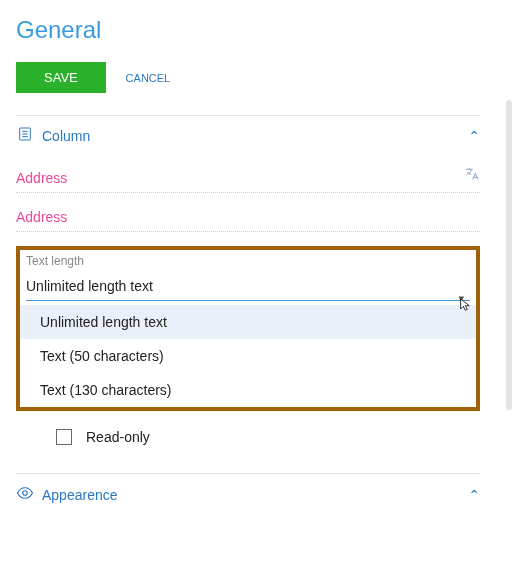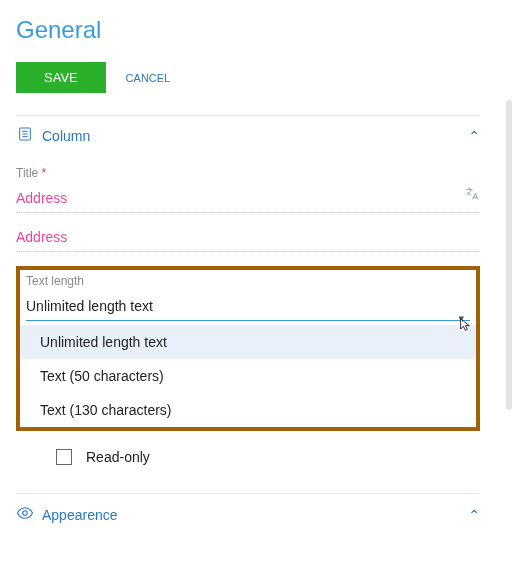--- a/index.html
+++ b/index.html
@@ -159,24 +159,20 @@
           <line x1="8" y1="8" x2="16" y2="8"></line>
           <line x1="8" y1="12" x2="16" y2="12"></line>
           <line x1="8" y1="16" x2="16" y2="16"></line>
         </svg>
     </span>
     <span class="sh-label">Column</span>
     <span class="chevron">⌃</span>
   </div>
 
   <div class="field">
-    <label class="field-label">
-      <span>Title</span>
-      <span class="req">*</span>
-    </label>
     <input type="text" class="field-value" value="Address" style="">
     <span class="translate-icon">
       <svg width="16" height="16" viewBox="0 0 24 24" fill="none" stroke="#8aa6c1" stroke-width="1.5">
           <path d="M3 5h10"></path>
           <path d="M8 3v2"></path>
           <path d="M11 5c-1 4-4 7-7 8"></path>
           <path d="M5 9c1.5 2 3.5 3.5 5 4"></path>
           <path d="M13 20l4-9 4 9"></path>
           <path d="M14.5 17h5"></path>
         </svg>

